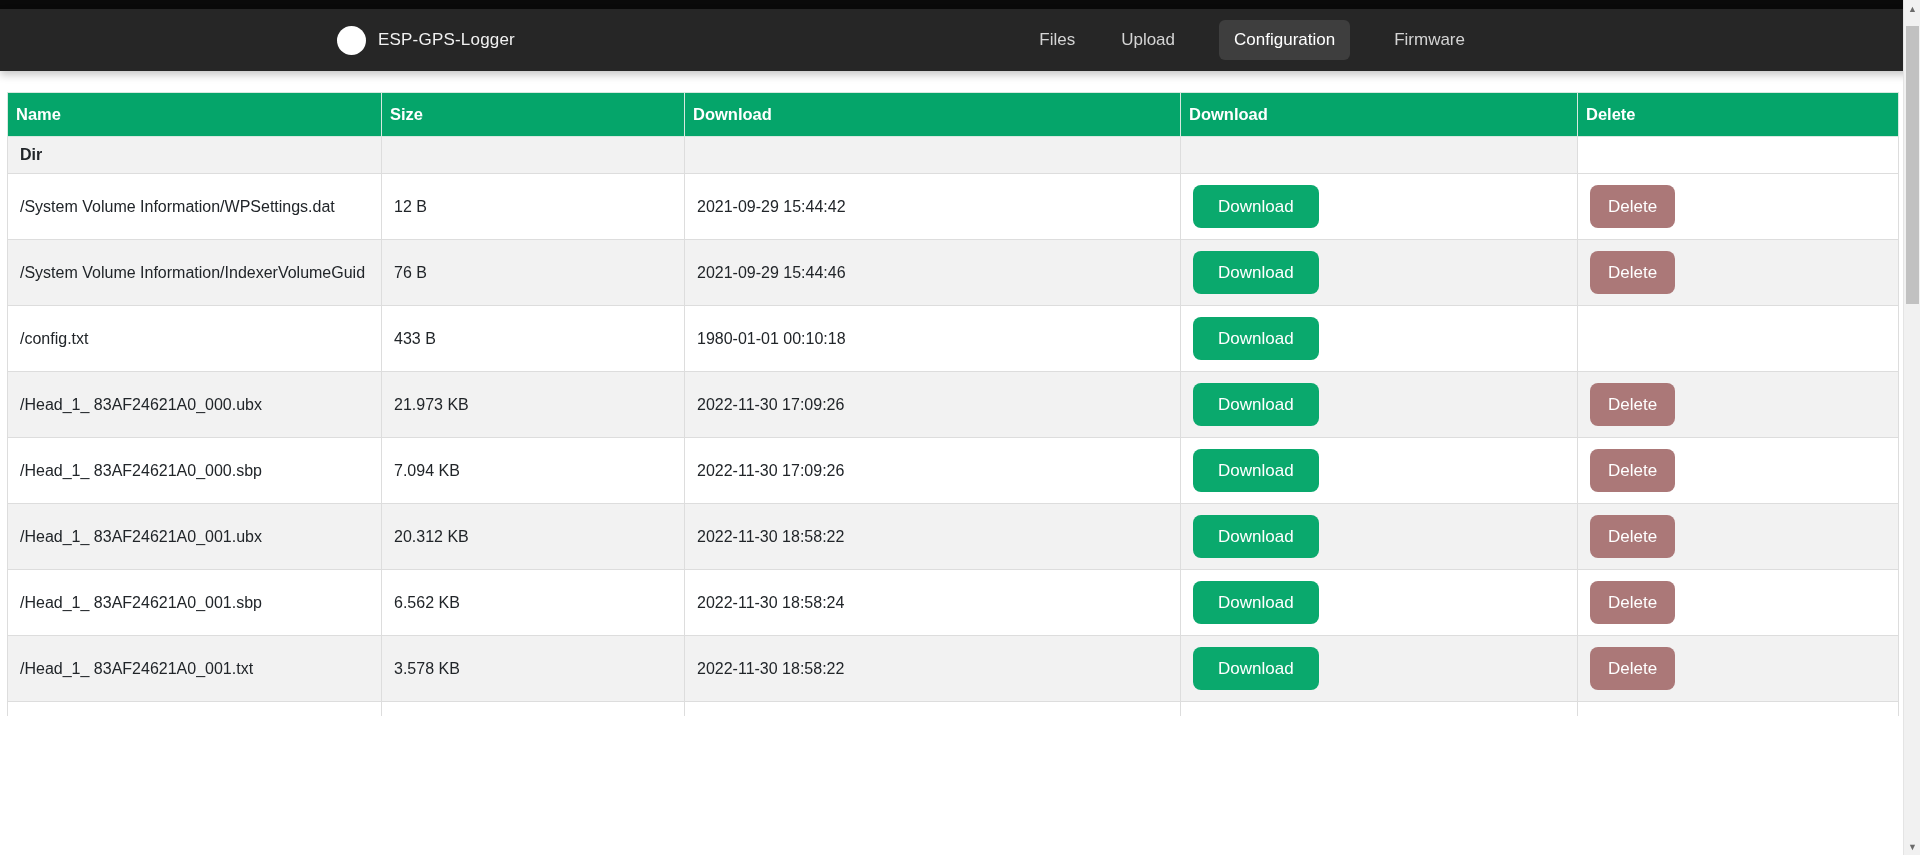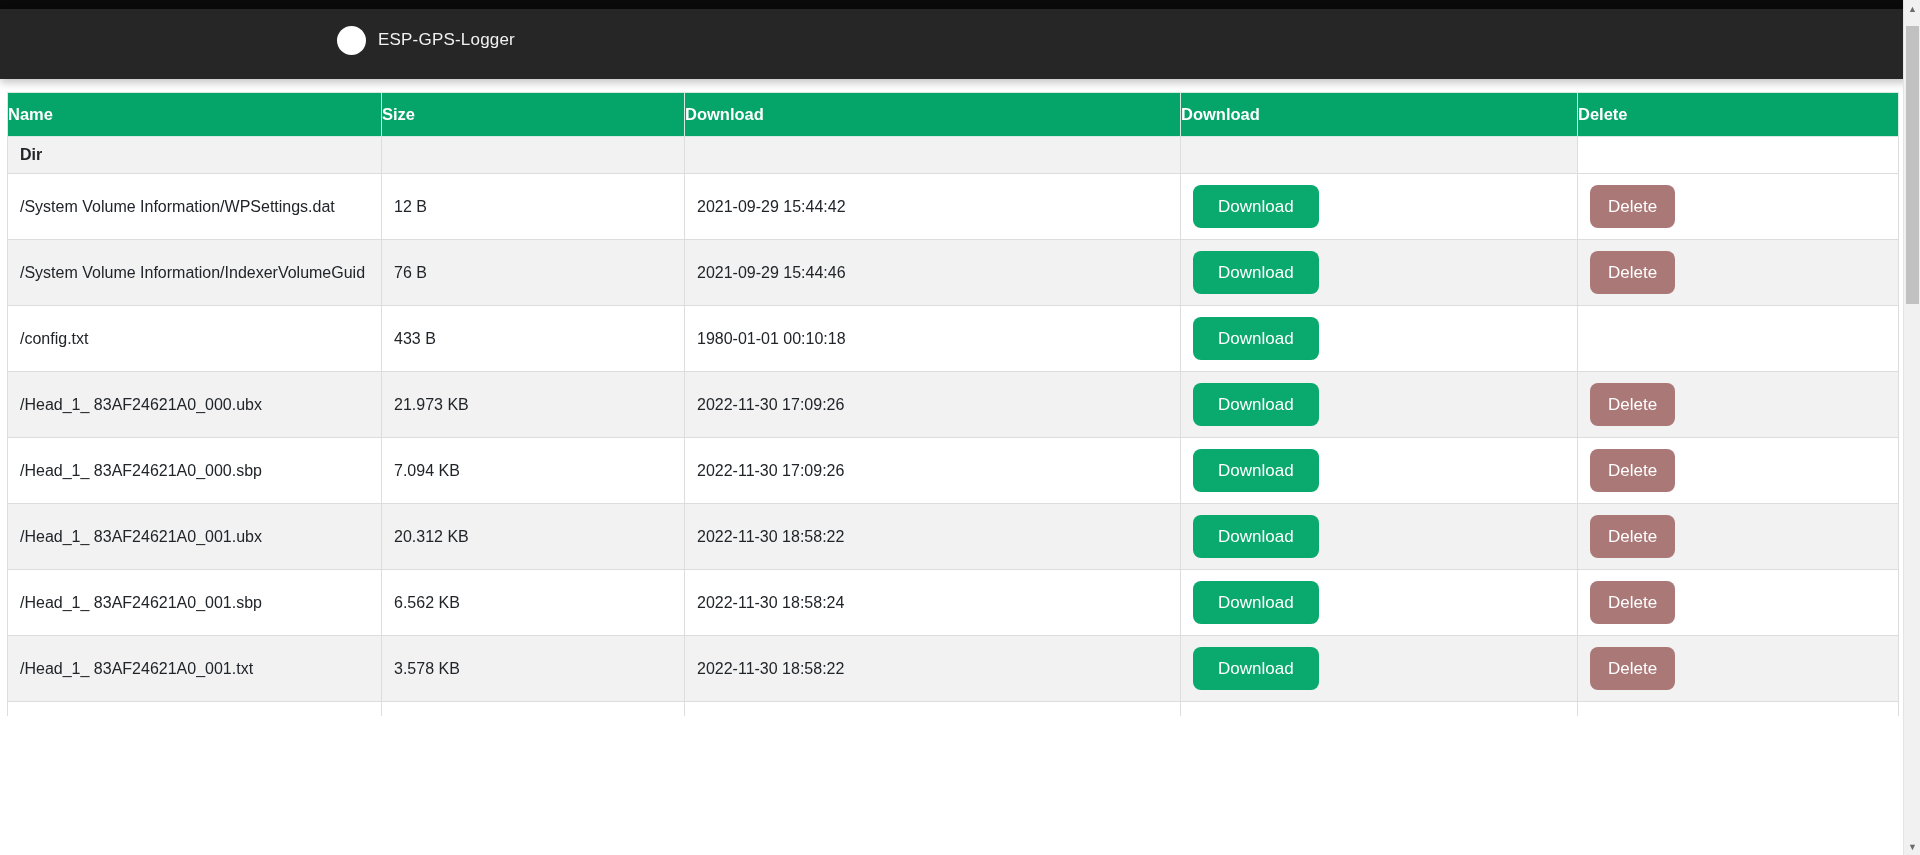--- a/index.html
+++ b/index.html
@@ -6,36 +6,36 @@
     --topstrip:#0a0a0a; --navbar_bg:#262626; --active_item_bg:#3e3e3e;
     --header_green:#05a56a; --button_green:#0aa96d; --delete_red:#ab7878;
     --stripe:#f2f2f2; --border:#dddddd; --text:#212529;
   }
   *{box-sizing:border-box; margin:0; padding:0;}
   html,body{width:1920px;height:855px;overflow:hidden;background:#fff;
     font-family:"Liberation Sans","DejaVu Sans",sans-serif;color:var(--text);}
 
   
   .top-strip{position:absolute;left:0;top:0;width:1920px;height:9px;background:var(--topstrip);}
-  .navbar{position:absolute;left:0;top:9px;width:1920px;height:70px;background:var(--navbar_bg);
+  .navbar{position:absolute;left:0;top:9px;width:1920px;height:62px;background:var(--navbar_bg);
     box-shadow:0 4px 8px rgba(0,0,0,.22);}
   .brand{position:absolute;left:337px;top:0;height:62px;display:flex;align-items:center;gap:12px;cursor:pointer;}
   .brand-circle{width:29px;height:29px;border-radius:50%;background:#ffffff;}
   .brand-title{color:#f1f1f1;font-size:17px;letter-spacing:.2px;}
   .nav-items{position:absolute;right:453px;top:0;height:62px;display:flex;align-items:center;gap:42px;}
   .nav-link{color:#d4d4d4;font-size:17px;cursor:pointer;padding:10px 2px;border-radius:6px;}
   .nav-link.active{background:var(--active_item_bg);color:#ffffff;padding:10px 15px;}
 
   
   .table-wrap{position:absolute;left:7px;top:92px;width:1891px;}
   table{border-collapse:collapse;table-layout:fixed;width:1891px;font-size:16px;}
   col.c-name{width:374px;} col.c-size{width:303px;} col.c-time{width:496px;}
   col.c-dl{width:397px;} col.c-del{width:321px;}
   th{background:var(--header_green);color:#ffffff;text-align:left;font-weight:bold;
-     font-size:16.5px;padding:12px 0;border:1px solid #d7e9e0;}
+     font-size:16.5px;padding:12px 8px;border:1px solid #d7e9e0;}
   td{border:1px solid var(--border);padding:11px 12px;vertical-align:middle;line-height:1.25;
      overflow:hidden;word-wrap:break-word;}
   tr:nth-child(odd) td{background:var(--stripe);}
   tr:nth-child(even) td{background:#ffffff;}
   tr.compact td{padding:8px 12px;font-weight:bold;}
   td.white-cell{background:#ffffff !important;}
   tr.filler td{height:14px;padding:0;background:#ffffff;border-bottom:none;}
 
   .btn{display:inline-block;border:none;border-radius:8px;height:43px;line-height:43px;
        color:#ffffff;font-size:17px;font-family:inherit;cursor:pointer;}
@@ -53,20 +53,26 @@
 </head>
 <body>
 
 <div class="top-strip"></div>
 
 <nav class="navbar">
   <div class="brand">
     <span class="brand-circle"></span>
     <span class="brand-title">ESP-GPS-Logger</span>
   </div>
+  <div class="nav-items">
+      <span class="nav-link">Files</span>
+      <span class="nav-link">Upload</span>
+      <span class="nav-link active">Configuration</span>
+      <span class="nav-link">Firmware</span>
+    </div>
 </nav>
 
 <div class="table-wrap">
   <table>
     <colgroup>
       <col class="c-name">
         <col class="c-size">
         <col class="c-time">
         <col class="c-dl">
         <col class="c-del">

